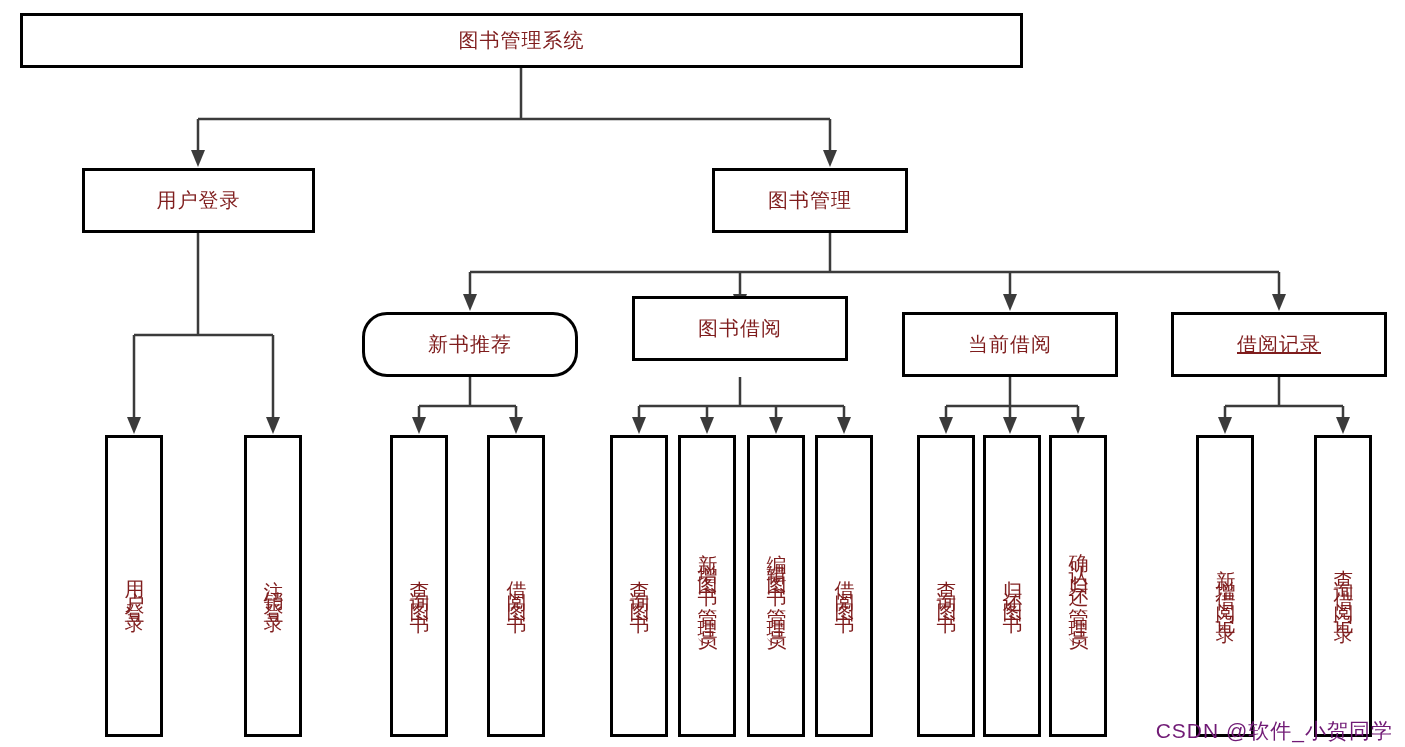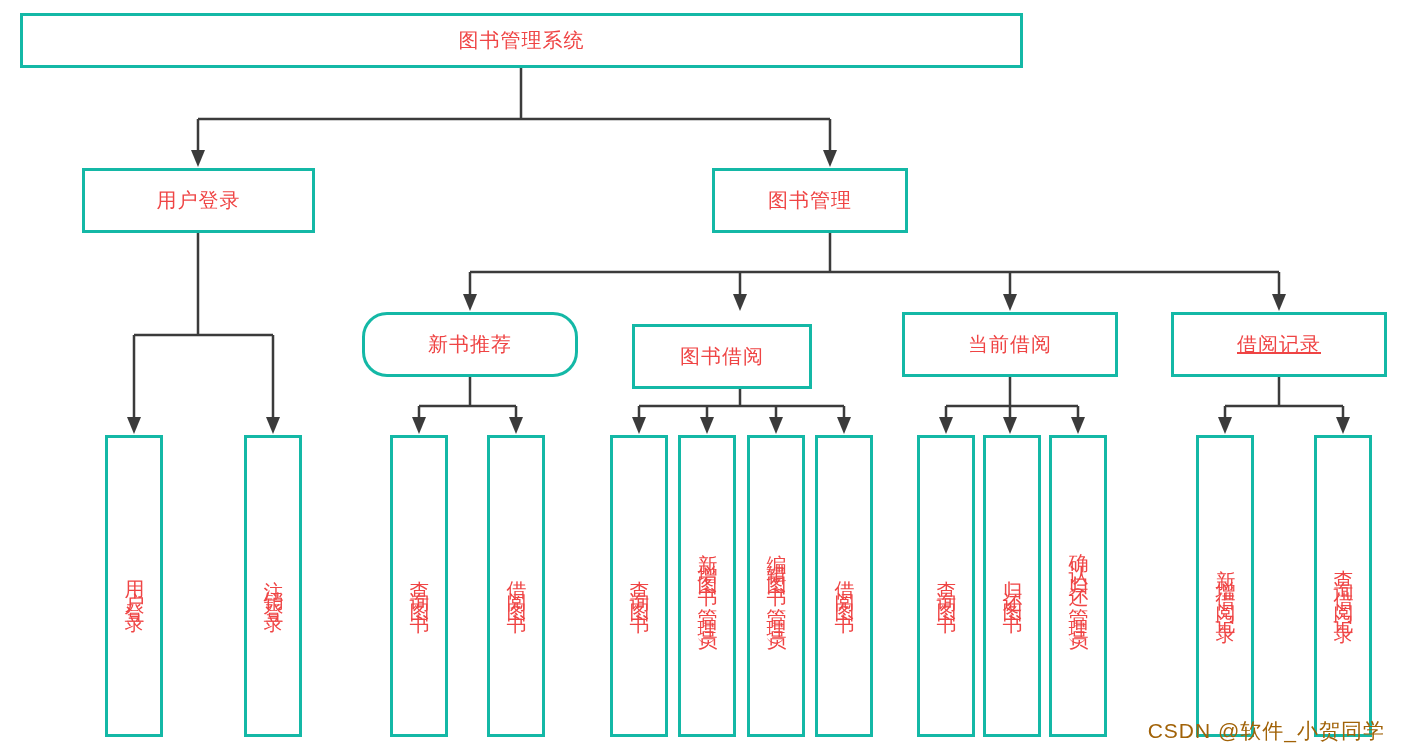--- a/index.html
+++ b/index.html
@@ -19,22 +19,22 @@
     position: absolute;
     left: 0; top: 0;
     width: 1405px;
     height: 747px;
     z-index: 0;
   }
   .node {
     position: absolute;
     box-sizing: border-box;
     background: #ffffff;
-    border: 3px solid #14b8a6;
-    color: #ef4444;
+    border: 3px solid #000000;
+    color: #7f1d1d;
     z-index: 1;
   }
   .hbox {
     display: flex;
     align-items: center;
     justify-content: center;
     font-size: 20px;
     letter-spacing: 1px;
   }
   .vbox {
@@ -46,44 +46,44 @@
     text-align: center;
     font-size: 20px;
     letter-spacing: 11px;
     line-height: 50px;
     padding-top: 2px;
   }
   .root-box   { left: 20px;  top: 13px;  width: 1003px; height: 55px; }
   .b-user     { left: 82px;  top: 168px; width: 233px;  height: 65px; }
   .b-book     { left: 712px; top: 168px; width: 196px;  height: 65px; }
   .g-new      { left: 362px;  top: 312px; width: 216px; height: 65px; border-radius: 25px; }
-  .g-borrow   { left: 632px;  top: 324px; width: 180px; height: 65px; }
+  .g-borrow   { left: 632px;  top: 296px; width: 216px; height: 65px; }
   .g-current  { left: 902px;  top: 312px; width: 216px; height: 65px; text-align: right; }
   .g-records  { left: 1171px; top: 312px; width: 216px; height: 65px; text-decoration: underline; }
 
   .v-105  { left: 105px; }
   .v-244  { left: 244px; }
   .v-390  { left: 390px; }
   .v-487  { left: 487px; }
   .v-610  { left: 610px; }
   .v-678  { left: 678px; }
   .v-747  { left: 747px; }
   .v-815  { left: 815px; }
   .v-917  { left: 917px; }
   .v-983  { left: 983px; }
   .v-1049 { left: 1049px; }
   .v-1196 { left: 1196px; }
   .v-1314 { left: 1314px; }
 
   .watermark {
     position: absolute;
-    right: 20px;
+    right: 12px;
     bottom: 2px;
     font-size: 21px;
-    color: #a16207;
+    color: #701a75;
     letter-spacing: 1px;
     z-index: 2;
     white-space: nowrap;
   }
 </style>
 </head>
 <body>
 
 <div class="stage">
 

